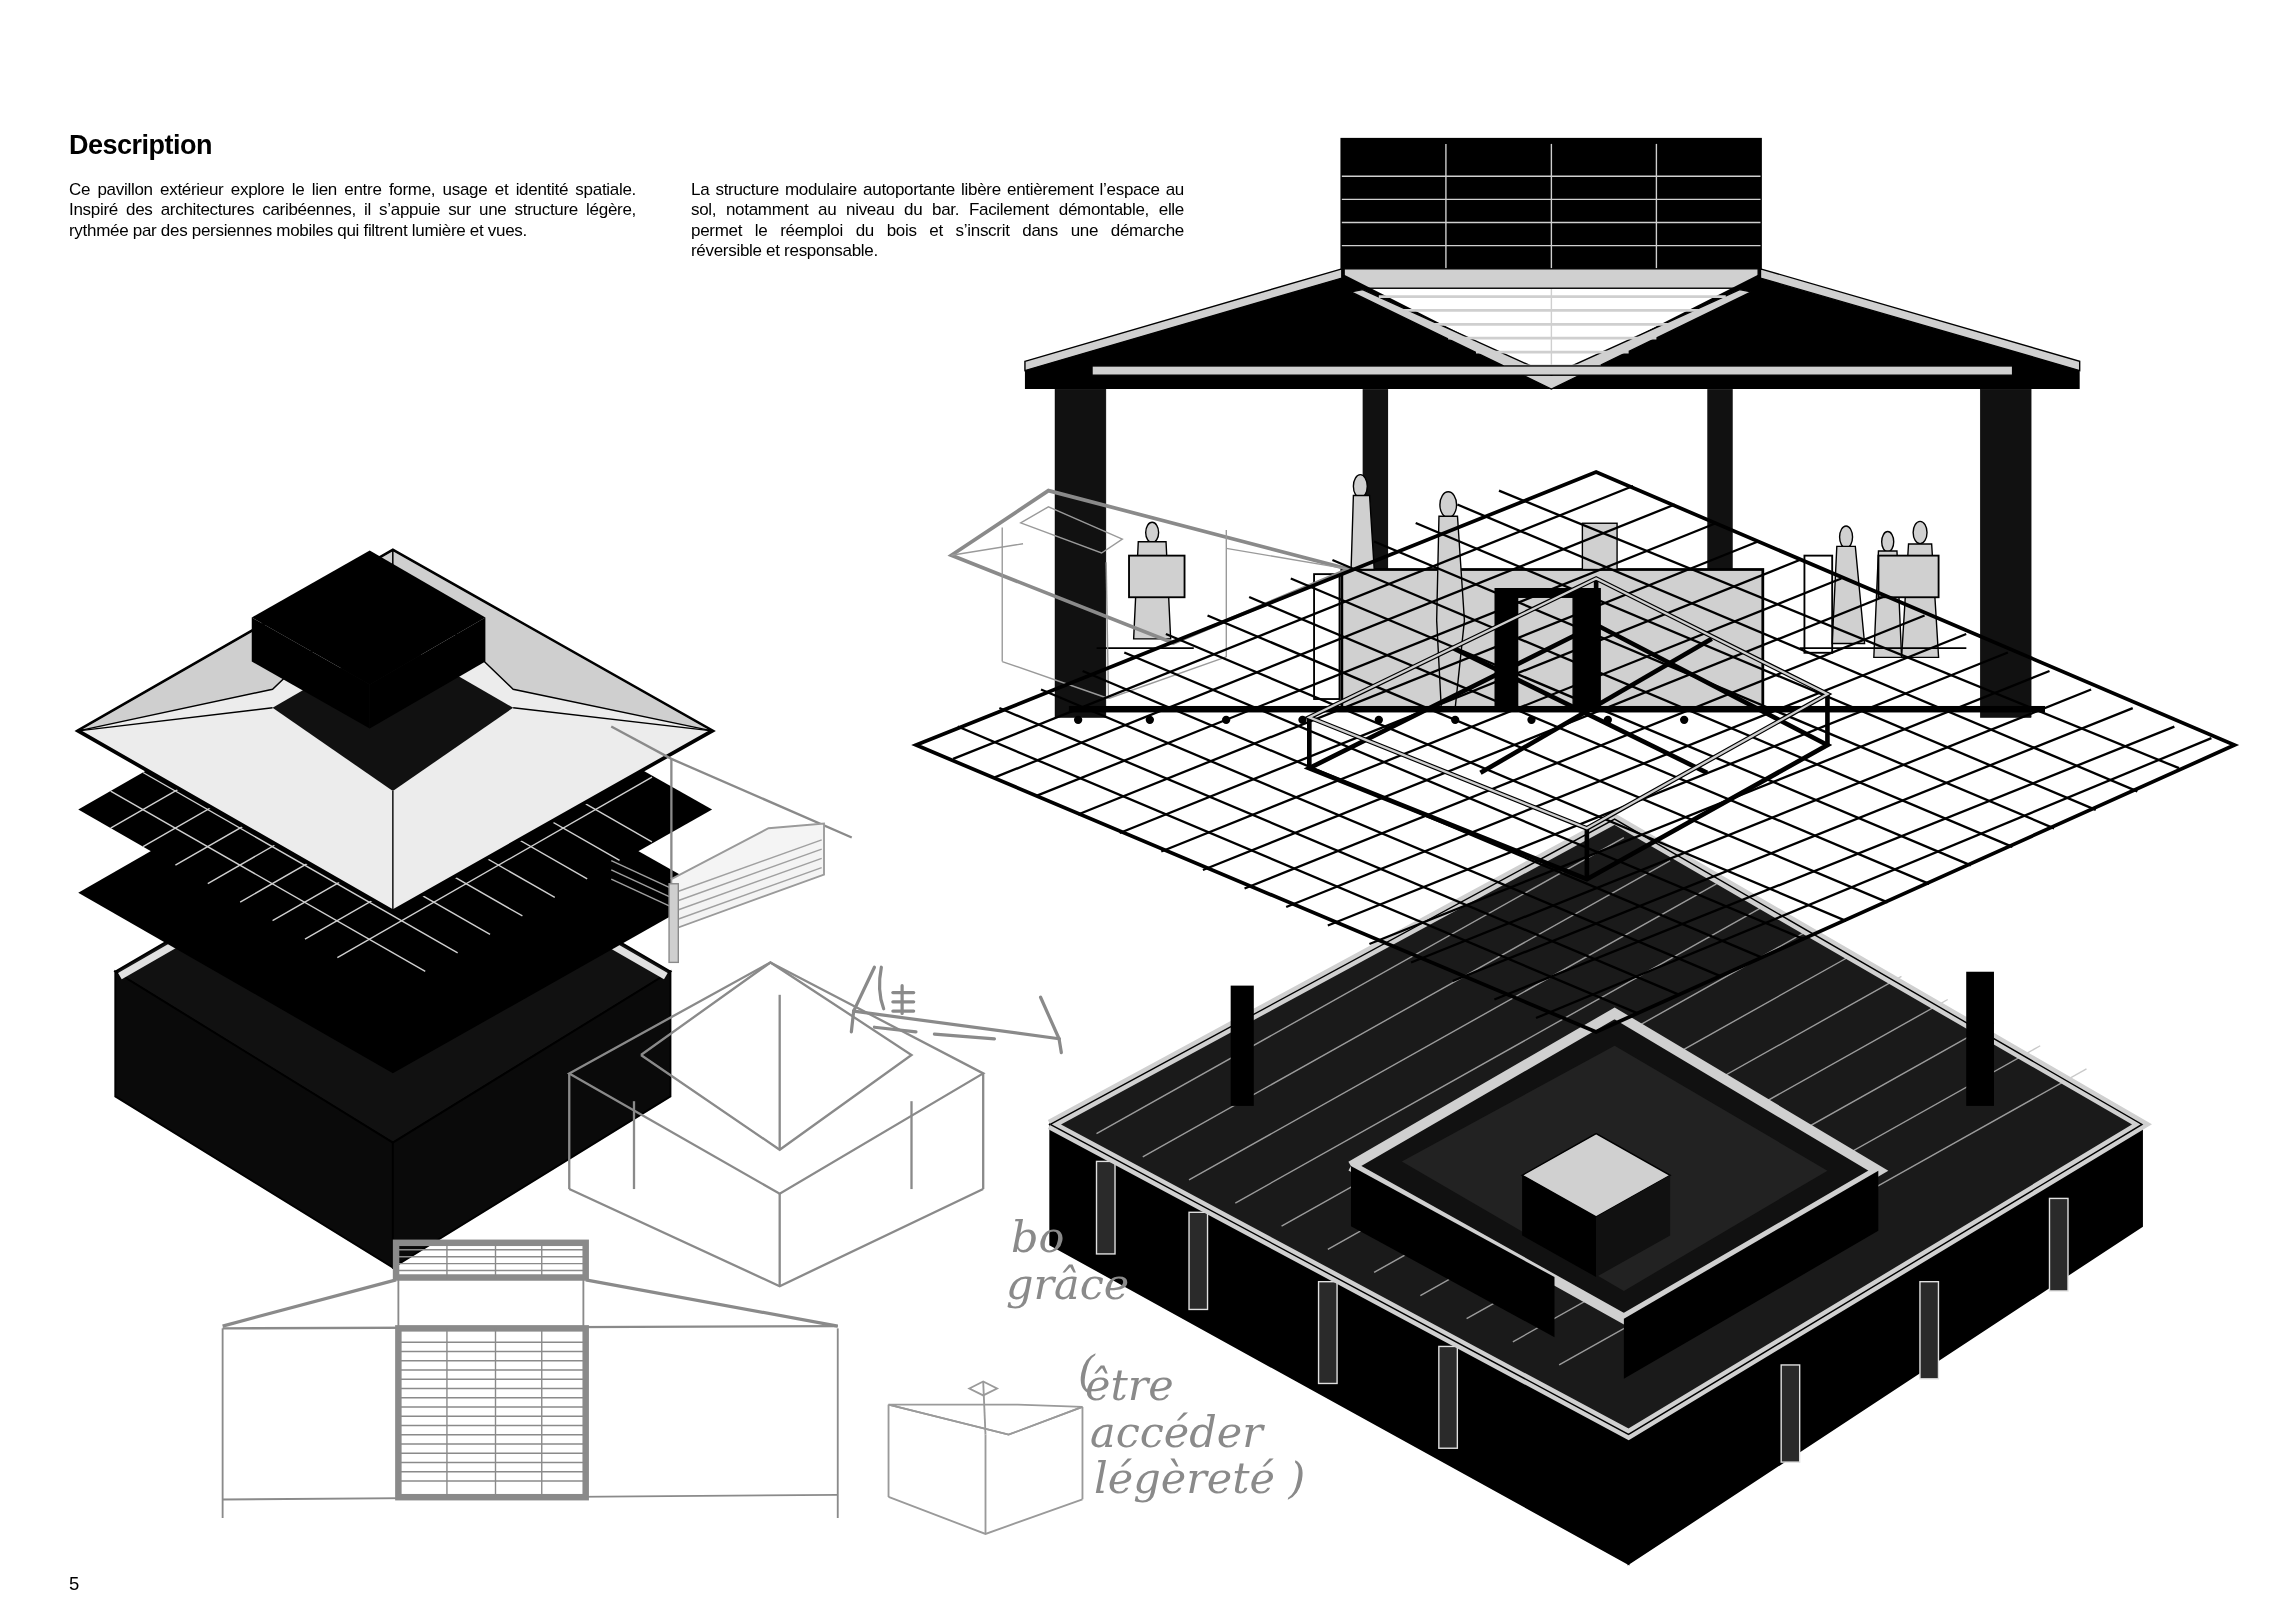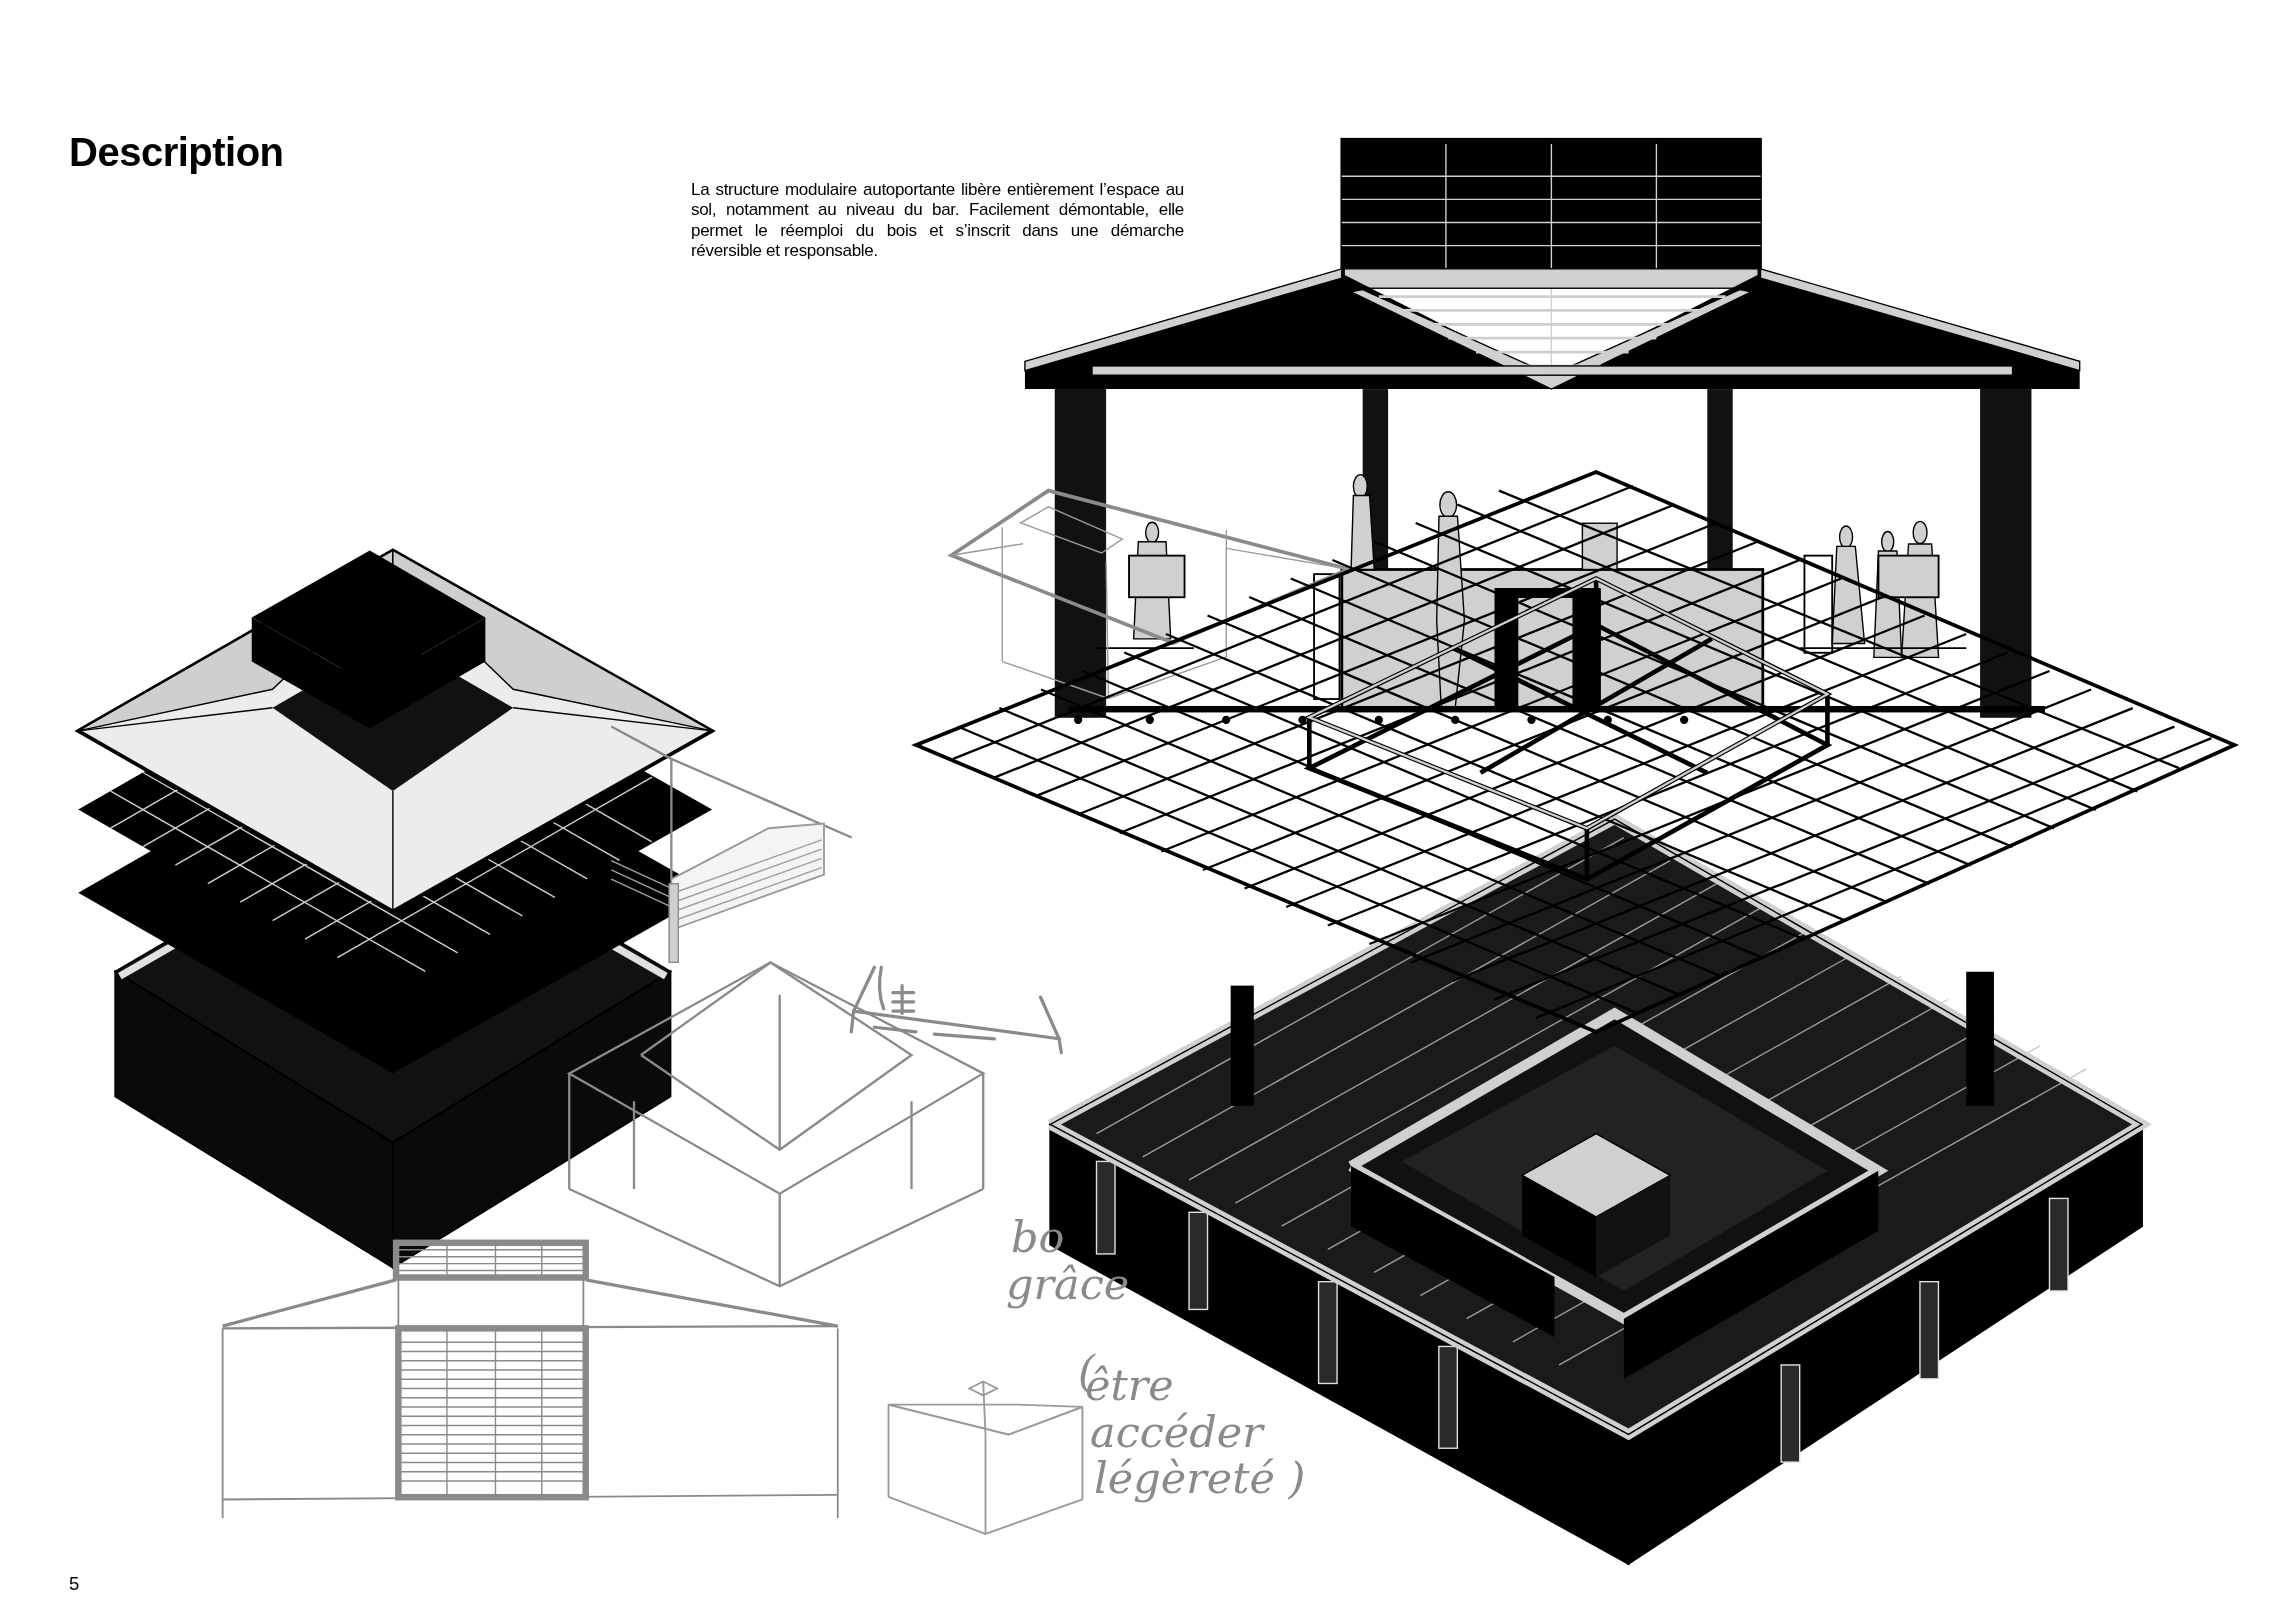--- a/index.html
+++ b/index.html
@@ -1,33 +1,34 @@
 <!DOCTYPE html>
 <html style="font-size:7.4px"><head>
 <meta charset="utf-8">
 <style>
   html, body { margin: 0; padding: 0; background: #ffffff; }
   body { width: 2295px; height: 1623px; position: relative; overflow: hidden;
          font-family: "Liberation Sans", "DejaVu Sans", sans-serif; color: #000; }
   .abs { position: absolute; }
-  .title { left: 69px; top: 130px; font-size: 40px; font-weight: bold; letter-spacing: -0.5px; }
+  .title { left: 69px; top: 130px; font-size: 27px; font-weight: bold; letter-spacing: -0.5px; }
   .col { font-size: 17px; line-height: 20.4px; text-align: justify; letter-spacing: -0.3px; }
   .col p { margin: 0 0 14px 0; }
   .col1 { left: 69px; top: 180px; width: 567px; }
   .col2 { left: 691px; top: 180px; width: 493px; }
   .page-num { left: 69px; top: 1573px; font-size: 18.5px; }
   .hand { font-family: "DejaVu Serif", serif; font-style: italic; color: #8a8a8a; font-size: 43px; }
   svg { position: absolute; overflow: visible; }
 </style>
 </head>
 <body>
 
 <h1 class="abs title" style="margin:0;">Description</h1>
 
 <div class="abs col col1">
+  <p>Ce pavillon extérieur explore le lien entre forme, usage et identité spatiale. Inspiré des architectures caribéennes, il s’appuie sur une structure légère, rythmée par des persiennes mobiles qui filtrent lumière et vues.</p>
 </div>
 
 <div class="abs col col2">
   <p>La structure modulaire autoportante libère entièrement l’espace au sol, notamment au niveau du bar. Facilement démontable, elle permet le réemploi du bois et s’inscrit dans une démarche réversible et responsable.</p>
 </div>
 
 <div class="abs page-num">5</div>
 
 <svg width="1064" height="347" style="left:1018px; top:130px;" viewBox="0 0 2300 750">
 

